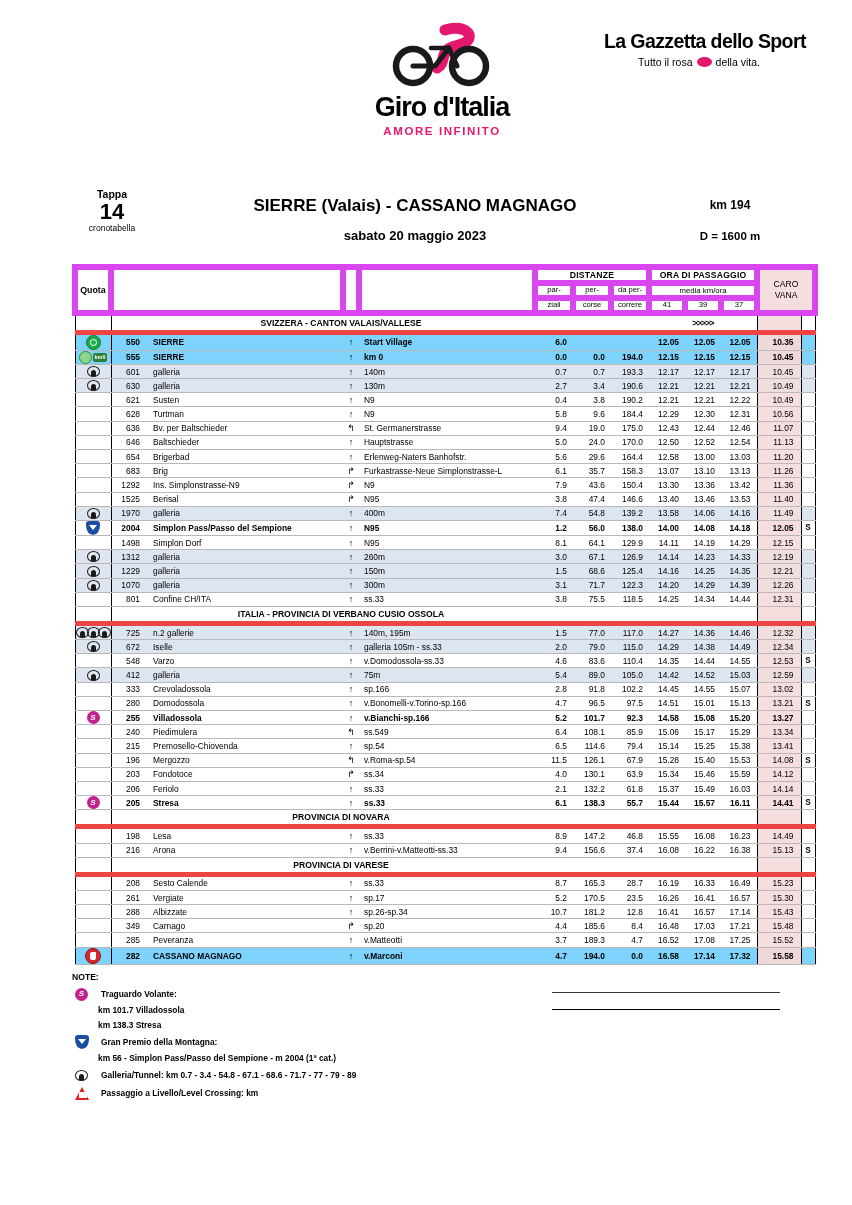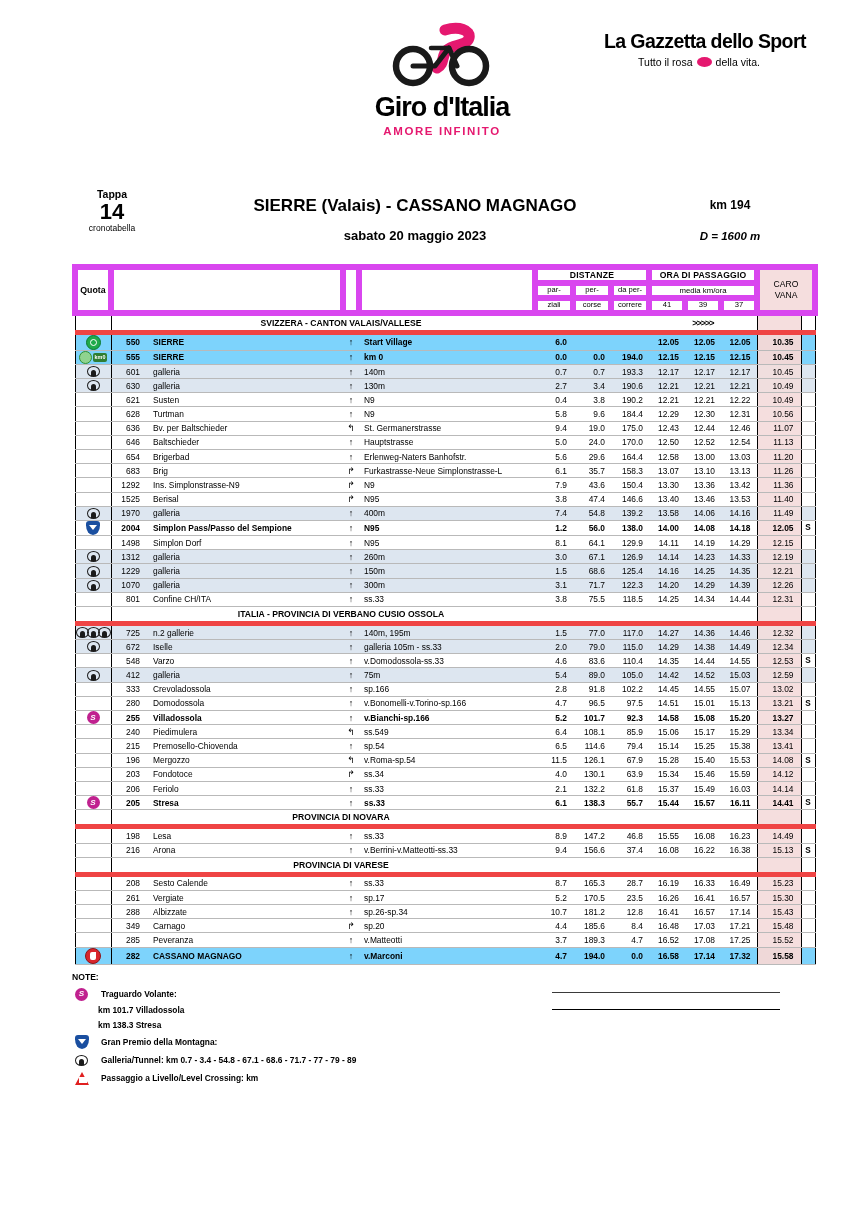--- a/index.html
+++ b/index.html
@@ -23,21 +23,21 @@
   .tappa-label{font-size:10.5px;font-weight:bold;}
   .tappa-num{font-size:22px;font-weight:bold;line-height:1.05;}
   .tappa-sub{font-size:8.5px;}
   .route{position:absolute;left:185px;top:8px;width:460px;text-align:center;
          font-size:17px;font-weight:bold;}
   .date{position:absolute;left:185px;top:40px;width:460px;text-align:center;
         font-size:13px;font-weight:bold;}
   .km-tot{position:absolute;left:640px;top:10px;width:180px;text-align:center;
           font-size:12px;font-weight:bold;}
   .dislivello{position:absolute;left:640px;top:42px;width:180px;text-align:center;
-              font-size:11.5px;font-weight:bold;font-style:italic;}
+              font-size:11.5px;font-weight:bold;}
 
   
   table.ct{border-collapse:collapse;margin:6px 0 0 72px;width:708px;
            font-size:8.4px;table-layout:fixed;}
   table.ct td,table.ct th{padding:0;}
 
   
   thead td{border:6px solid #d946ef;text-align:center;vertical-align:middle;font-weight:normal;}
   .h-dist{font-size:8.6px;font-weight:bold;letter-spacing:.3px;}
   .h-ora{font-size:8.6px;font-weight:bold;letter-spacing:.2px;}
@@ -870,20 +870,23 @@
       <span class="note-tx">km 101.7   Villadossola</span>
     </div>
     <div class="note-row note-indent">
       <span class="note-tx">km 138.3   Stresa</span>
     </div>
 
     <div class="note-row">
       <span class="note-ic"><span class="ic ic-gpm"></span></span>
       <span class="note-tx">Gran Premio della Montagna:</span>
     </div>
+    <div class="note-row note-indent">
+      <span class="note-tx">km 56 - Simplon Pass/Passo del Sempione - m 2004  (1ª cat.)</span>
+    </div>
 
     <div class="note-row">
       <span class="note-ic"><span class="ic ic-tunnel"></span></span>
       <span class="note-tx">Galleria/Tunnel:  km 0.7 - 3.4 - 54.8 - 67.1 - 68.6 - 71.7 - 77 - 79 - 89</span>
     </div>
     <div class="note-row">
       <span class="note-ic"><span class="ic ic-cross"></span></span>
       <span class="note-tx">Passaggio a Livello/Level Crossing: km</span>
     </div>
 

